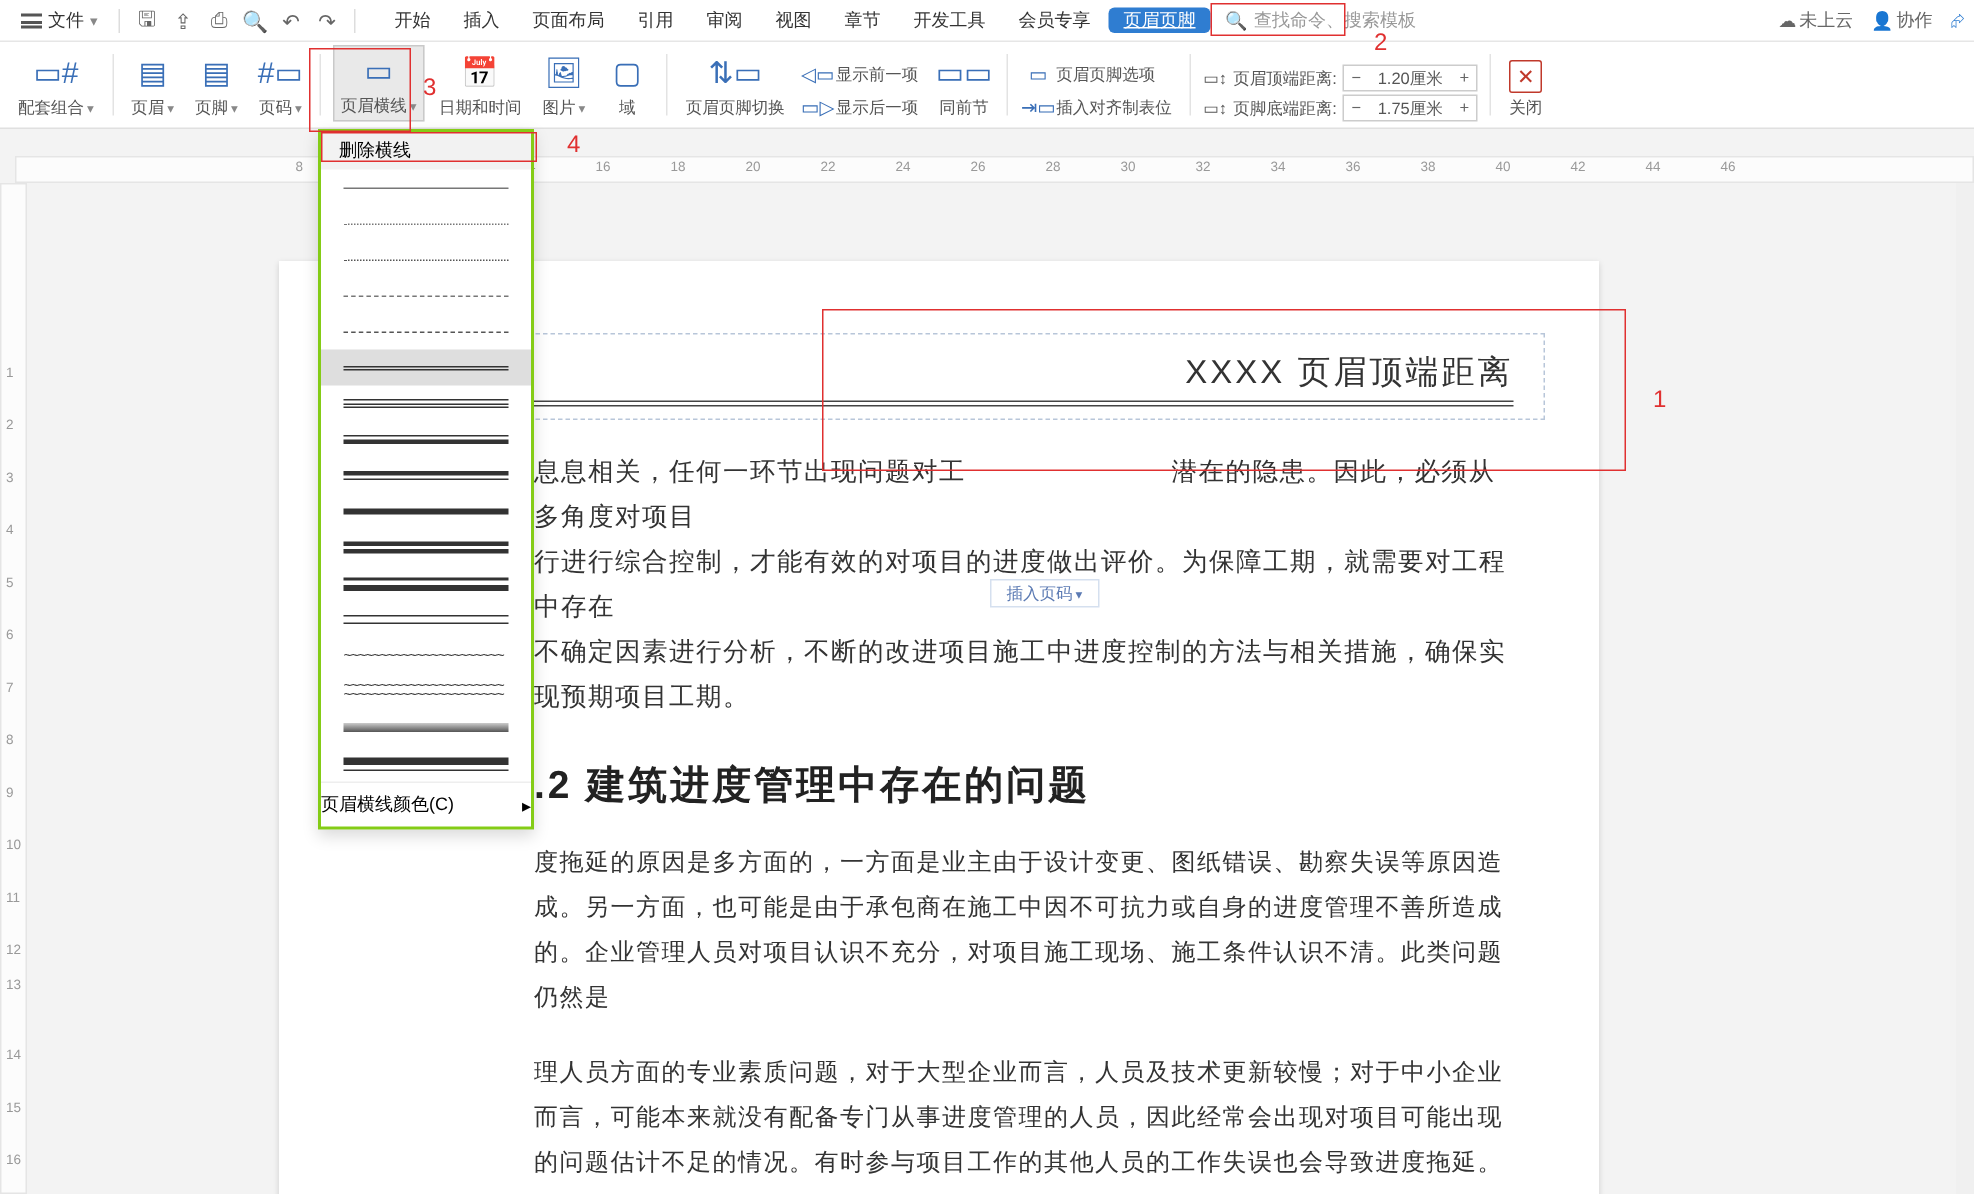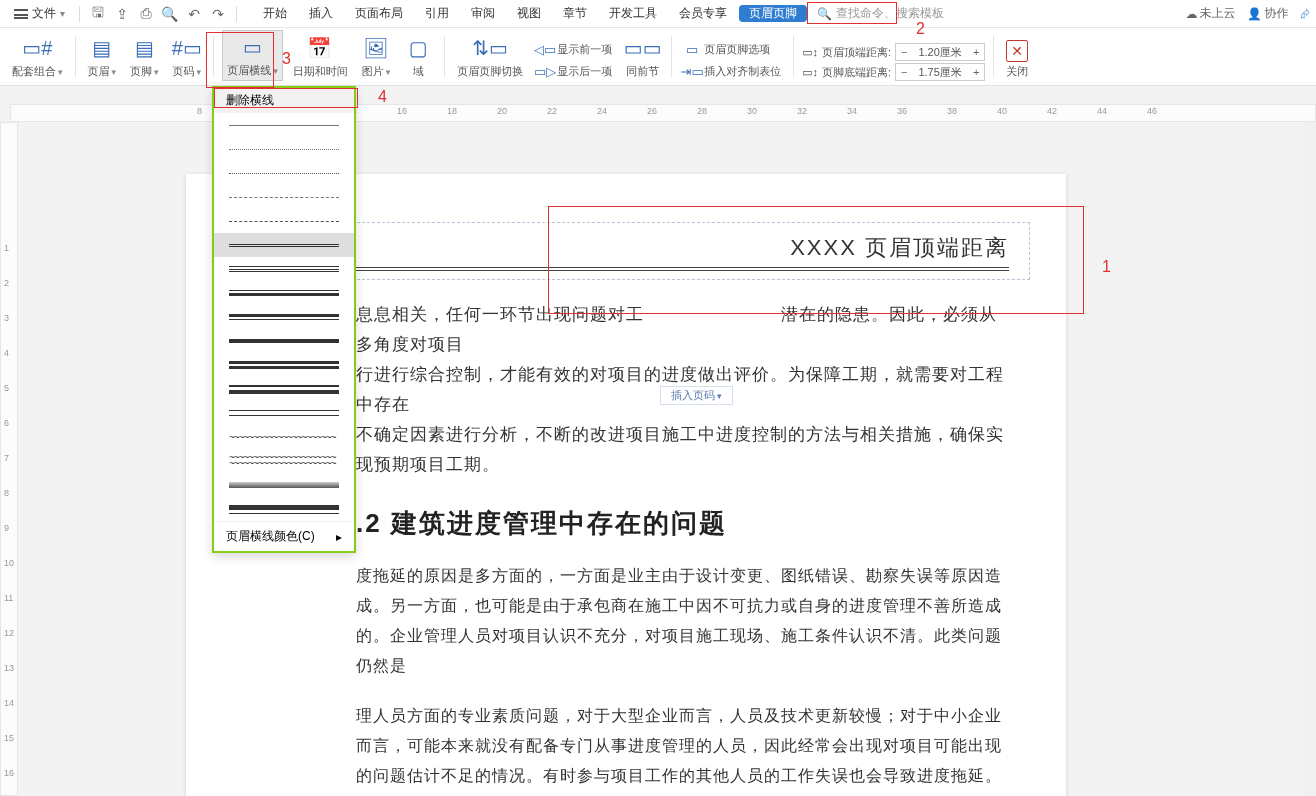--- a/index.html
+++ b/index.html
@@ -7,21 +7,21 @@
 
 .menubar { height: 28px; display: flex; align-items: center; padding: 0 6px; border-bottom: 1px solid #e6e6e6; font-size: 12px; color: #333; }
 .menubar .file-btn { display: flex; align-items: center; padding: 0 8px; height: 100%; cursor: pointer; }
 .menubar .hamburger { width: 14px; height: 10px; border-top: 2px solid #555; border-bottom: 2px solid #555; position: relative; margin-right: 4px; }
 .menubar .hamburger::before { content:""; position:absolute; top:3px; left:0; width:14px; height:2px; background:#555; }
 .menubar .caret { margin-left:4px; font-size:10px; color:#888; }
 .menubar .sep { width:1px; height:16px; background:#ddd; margin:0 6px; }
 .menubar .qa-icon { width:20px; height:20px; display:flex; align-items:center; justify-content:center; color:#666; cursor:pointer; margin:0 2px; font-size:14px; }
 .menubar .tabs { display:flex; margin-left:10px; gap:2px; }
 .menubar .tab { padding:0 10px; cursor:pointer; }
-.menubar .tab.active { background:#2f7dd1; color:#fff; border-radius:4px; }
+.menubar .tab.active { background:#2f7dd1; color:#fff; border-radius:4px;text-decoration:underline; }
 .menubar .search-box { display:flex; align-items:center; margin-left:10px; color:#999; font-size:12px; }
 .menubar .search-box .sicon { color:#7aa7d4; margin-right:4px; }
 .menubar .status { margin-left:auto; display:flex; align-items:center; gap:12px; color:#666; }
 .menubar .status span { display:flex; align-items:center; gap:2px; }
 
 .ribbon { height:58px; border-bottom:1px solid #e0e0e0; display:flex; align-items:stretch; padding:4px 8px; gap:8px; font-size:11px; color:#555; }
 .ribbon .group { display:flex; align-items:flex-end; gap:6px; }
 .ribbon .gsep { width:1px; background:#e3e3e3; margin:4px 0; }
 .ribbon .big-btn { display:flex; flex-direction:column; align-items:center; justify-content:flex-end; padding:2px 4px; cursor:pointer; }
 .ribbon .big-btn .icon { width:28px; height:28px; display:flex; align-items:center; justify-content:center; font-size:20px; color:#3a6fb7; }
@@ -58,21 +58,21 @@
 .body-text2 { margin:20px 60px 10px 170px; font-size:16px; line-height:30px; color:#333; letter-spacing:1px; }
 .body-text2.full { margin-left:60px; }
 .sec-title { margin:26px 60px 18px 170px; font-size:26px; font-weight:bold; color:#222; letter-spacing:2px; }
 
 
 .dropdown { position:absolute; left:212px; top:86px; width:144px; background:#fff; border:2px solid #84cc16; box-shadow:0 4px 10px rgba(0,0,0,0.15); z-index:40; font-size:12px; }
 .dropdown .menu-item { padding:4px 12px; cursor:pointer; display:flex; align-items:center; background:#f2f2f2; }
 .dropdown .style-row { height:24px; display:flex; align-items:center; justify-content:center; cursor:pointer; }
 .dropdown .style-row.sel { background:#dedede; }
 .dropdown .hr { width:110px; }
-.dropdown .ftr { padding:6px 12px; display:flex; justify-content:space-between; align-items:center; border-top:1px solid #eee; }
+.dropdown .ftr { padding:6px 0; display:flex; justify-content:space-between; align-items:center; border-top:1px solid #eee; }
 
 
 .vscroll { position:absolute; right:0; top:36px; width:12px; bottom:0; background:#f0f0f0; }
 </style>
 </head>
 <body>
 
 <div class="menubar">
   <div class="file-btn">
     <span class="hamburger"></span>
@@ -273,21 +273,21 @@
     <span class="tick" style="top:190px;">3</span>
     <span class="tick" style="top:225px;">4</span>
     <span class="tick" style="top:260px;">5</span>
     <span class="tick" style="top:295px;">6</span>
     <span class="tick" style="top:330px;">7</span>
     <span class="tick" style="top:365px;">8</span>
     <span class="tick" style="top:400px;">9</span>
     <span class="tick" style="top:435px;">10</span>
     <span class="tick" style="top:470px;">11</span>
     <span class="tick" style="top:505px;">12</span>
-    <span class="tick" style="top:540px;">13</span>
+    <span class="tick" style="top:528px;">13</span>
     <span class="tick" style="top:575px;">14</span>
     <span class="tick" style="top:610px;">15</span>
     <span class="tick" style="top:645px;">16</span>
   </div>
 
   <div class="vscroll"></div>
 
   <div class="page">
     <div class="header-zone">
       <div class="header-text">XXXX 页眉顶端距离</div>

